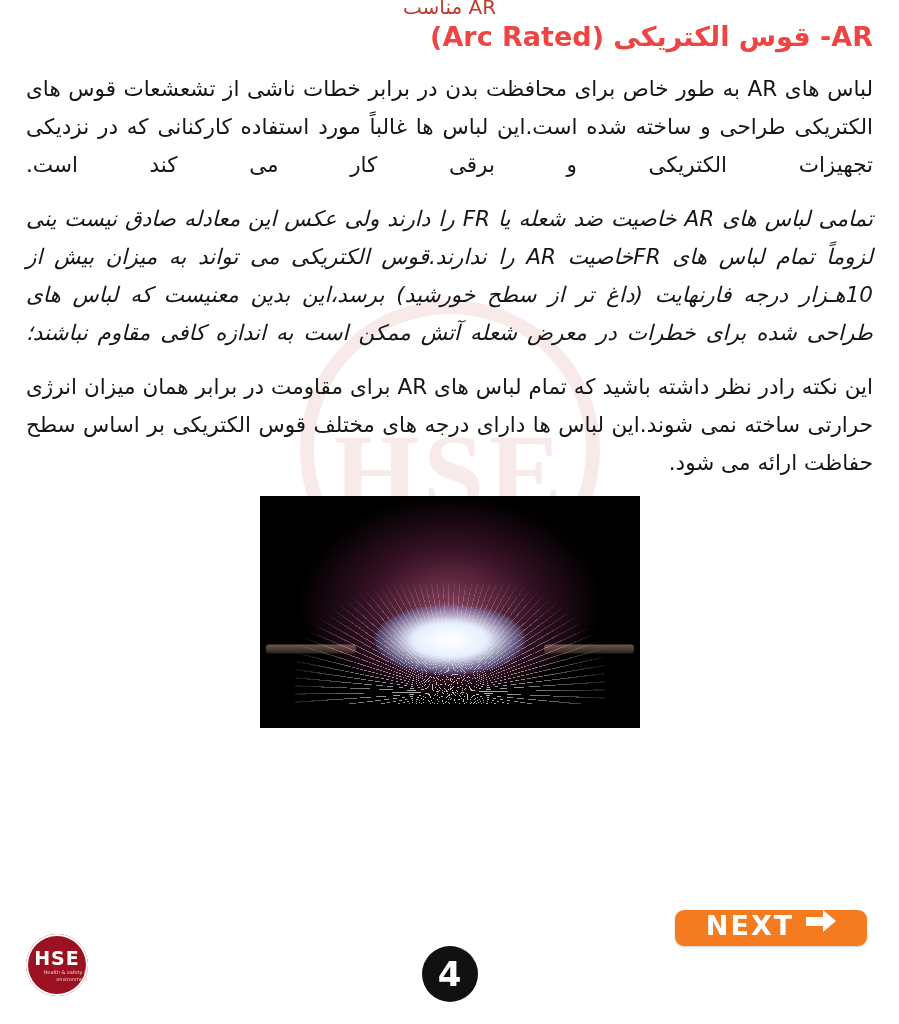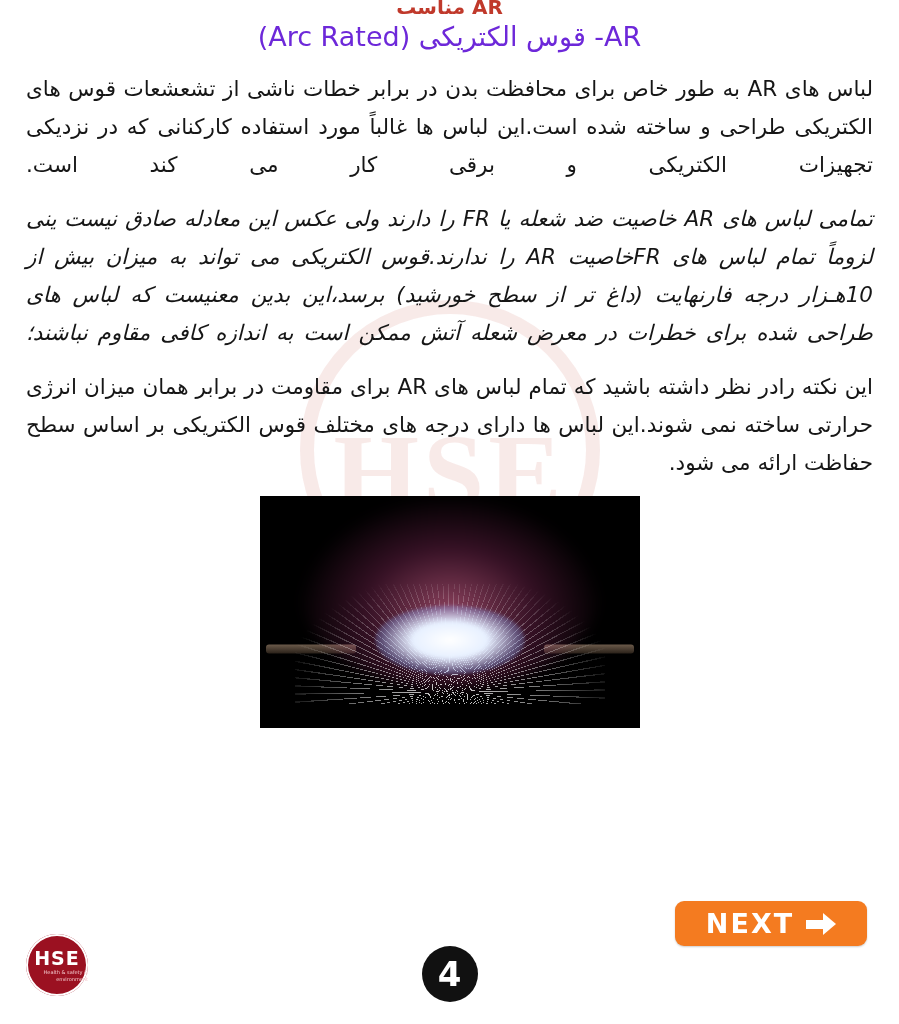--- a/index.html
+++ b/index.html
@@ -58,29 +58,29 @@
     padding: 0 26px;
     box-sizing: border-box;
     width: 899px;
   }
 
   .top-clip {
     height: 14px;
     text-align: center;
     overflow: hidden;
     color: #c0392b;
-    font-weight: bold;
+    font-weight: normal;
     font-size: 20px;
     line-height: 14px;
   }
 
   .headline {
-    text-align: center;
-    color: #6d28d9;
-    font-weight: normal;
+    text-align: right;
+    color: #ef4444;
+    font-weight: bold;
     font-size: 27px;
     line-height: 34px;
     margin: 6px 0 14px 0;
     direction: rtl;
   }
 
   p.body-text {
     margin: 16px 0 14px 0;
     font-size: 21.5px;
     line-height: 38px;
@@ -155,25 +155,24 @@
     transform: translateY(-50%);
   }
   .arc-rod.left { left: 6px; }
   .arc-rod.right { right: 6px; }
 
   .next-button {
     position: absolute;
     right: 32px;
     bottom: 78px;
     width: 192px;
-    height: 45px;
+    height: 36px;
     background: #f47b20;
     border-radius: 9px;
     display: flex;
-    align-items: center;
     justify-content: center;
     gap: 12px;
     box-shadow: 0 1px 2px rgba(0,0,0,0.2);
     z-index: 5;
     direction: ltr;
   }
   .next-label {
     color: #ffffff;
     font-size: 27px;
     font-weight: bold;

